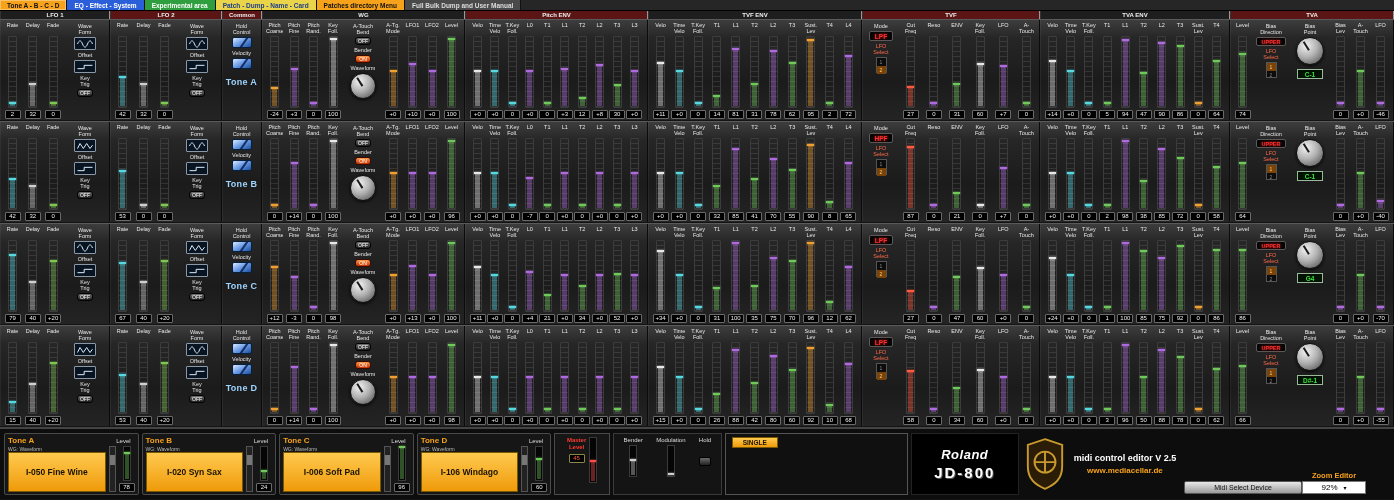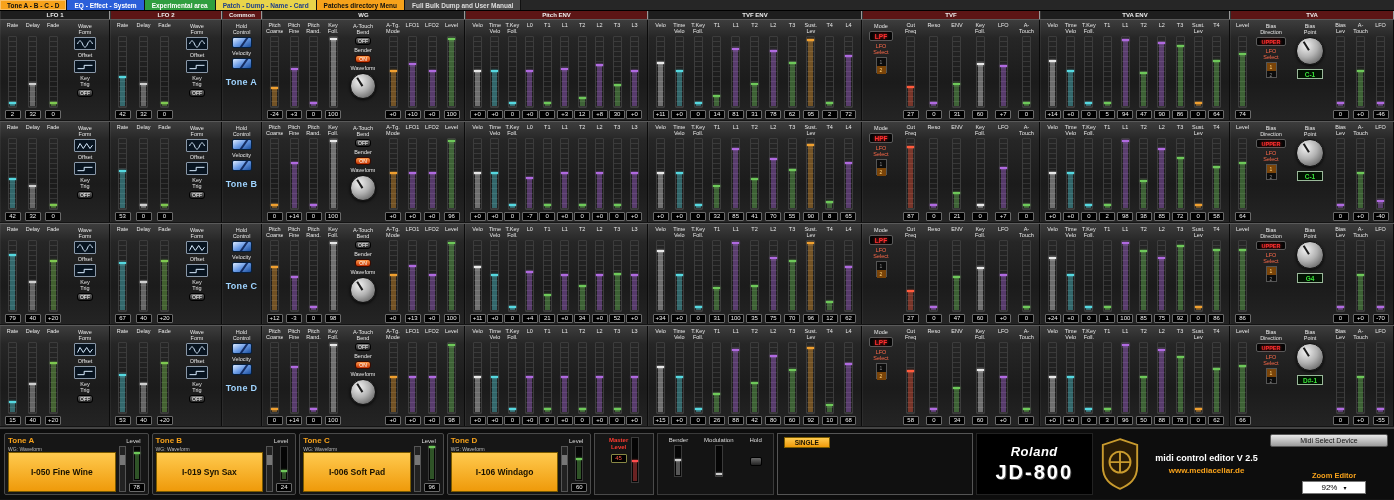--- a/index.html
+++ b/index.html
@@ -68,26 +68,26 @@
 .mlabel{font-size:6px;color:#ff3b30;font-weight:bold;text-align:center;line-height:7px}
 .cpanel{width:118px;display:flex;justify-content:space-around;background:#141414;border:1px solid #3a3a3a;padding:3px}
 .ccol{display:flex;flex-direction:column;align-items:center;gap:2px}
 .clab{font-size:6px;color:#ddd}
 .holdbtn{width:12px;height:9px;background:linear-gradient(#6a6a6a,#222);border:1px solid #000;border-radius:2px;margin-top:12px;cursor:pointer}
 .ppanel{width:198px;background:#101010;border:1px solid #555;padding:3px 6px;display:flex;flex-direction:column;gap:2px}
 .modechip{width:46px;height:11px;font-size:6.5px}
 .patchlcd{flex:1;font-size:13px;font-style:italic}
 .brandpanel{width:118px;background:#000;border:1px solid #222;display:flex;flex-direction:column;align-items:center;justify-content:center;gap:2px}
 .roland{color:#fff;font-weight:bold;font-style:italic;font-size:13px;letter-spacing:.5px}
-.model{color:#fff;font-weight:bold;font-size:20px;letter-spacing:2px;text-shadow:1px 1px 0 #555}
+.model{color:#fff;font-weight:bold;font-size:15px;letter-spacing:2px;text-shadow:1px 1px 0 #555}
 .crest{width:50px;display:flex;align-items:center;justify-content:center}
 .infopanel{width:118px;display:flex;flex-direction:column;align-items:center;justify-content:center;gap:3px}
 .edname{color:#fff;font-size:9px;font-weight:bold;text-align:center}
 .site{color:#f7a21b;font-size:8px;font-weight:bold}
-.rightpanel{flex:1;display:flex;flex-direction:column;align-items:flex-end;justify-content:space-between;padding:1px 2px}
+.rightpanel{flex:1;display:flex;flex-direction:row;align-items:flex-end;justify-content:flex-start;padding:1px 2px}
 .midibtn{width:118px;height:13px;background:linear-gradient(#e8e8e8,#9a9a9a);border:1px solid #555;border-radius:2px;font-size:7px;color:#111;text-align:center;line-height:12px;cursor:pointer}
 .zoomwrap{display:flex;flex-direction:column;align-items:center;gap:1px;margin-right:22px}
 .zoomlab{color:#f7a21b;font-size:7.5px;font-weight:bold}
 .zoomsel{width:64px;height:13px;background:#fff;border:1px solid #777;font-size:8px;color:#000;display:flex;align-items:center;justify-content:center;gap:6px;cursor:pointer}
 .zarrow{font-size:6px}
 </style>
 </head>
 <body>
 
 <div class="app">
@@ -2288,21 +2288,21 @@
         </div>
       </div>
       <div class="tpanel">
         <div class="tp-head">
           <div class="tp-name">Tone B</div>
           <div class="tp-levlab">Level</div>
         </div>
         <div class="tp-body">
           <div class="tp-lcdwrap">
             <div class="tp-wglab">WG: Waveform</div>
-            <div class="lcd tp-lcd">I-019 Syn Sax</div>
+            <div class="lcd tp-lcd">I-020 Syn Sax</div>
           </div>
           <div class="vscroll">
             <i></i>
           </div>
           <div class="tp-lev">
             <div class="minislider" style="height: 36px;">
               <div class="fill" style="height: 24%; background: rgb(110, 200, 90);"></div>
               <div class="cap" style="bottom: 24%; background: rgb(110, 200, 90); box-shadow: rgb(110, 200, 90) 0px 0px 2px;"></div>
             </div>
             <div class="vbox">24</div>

